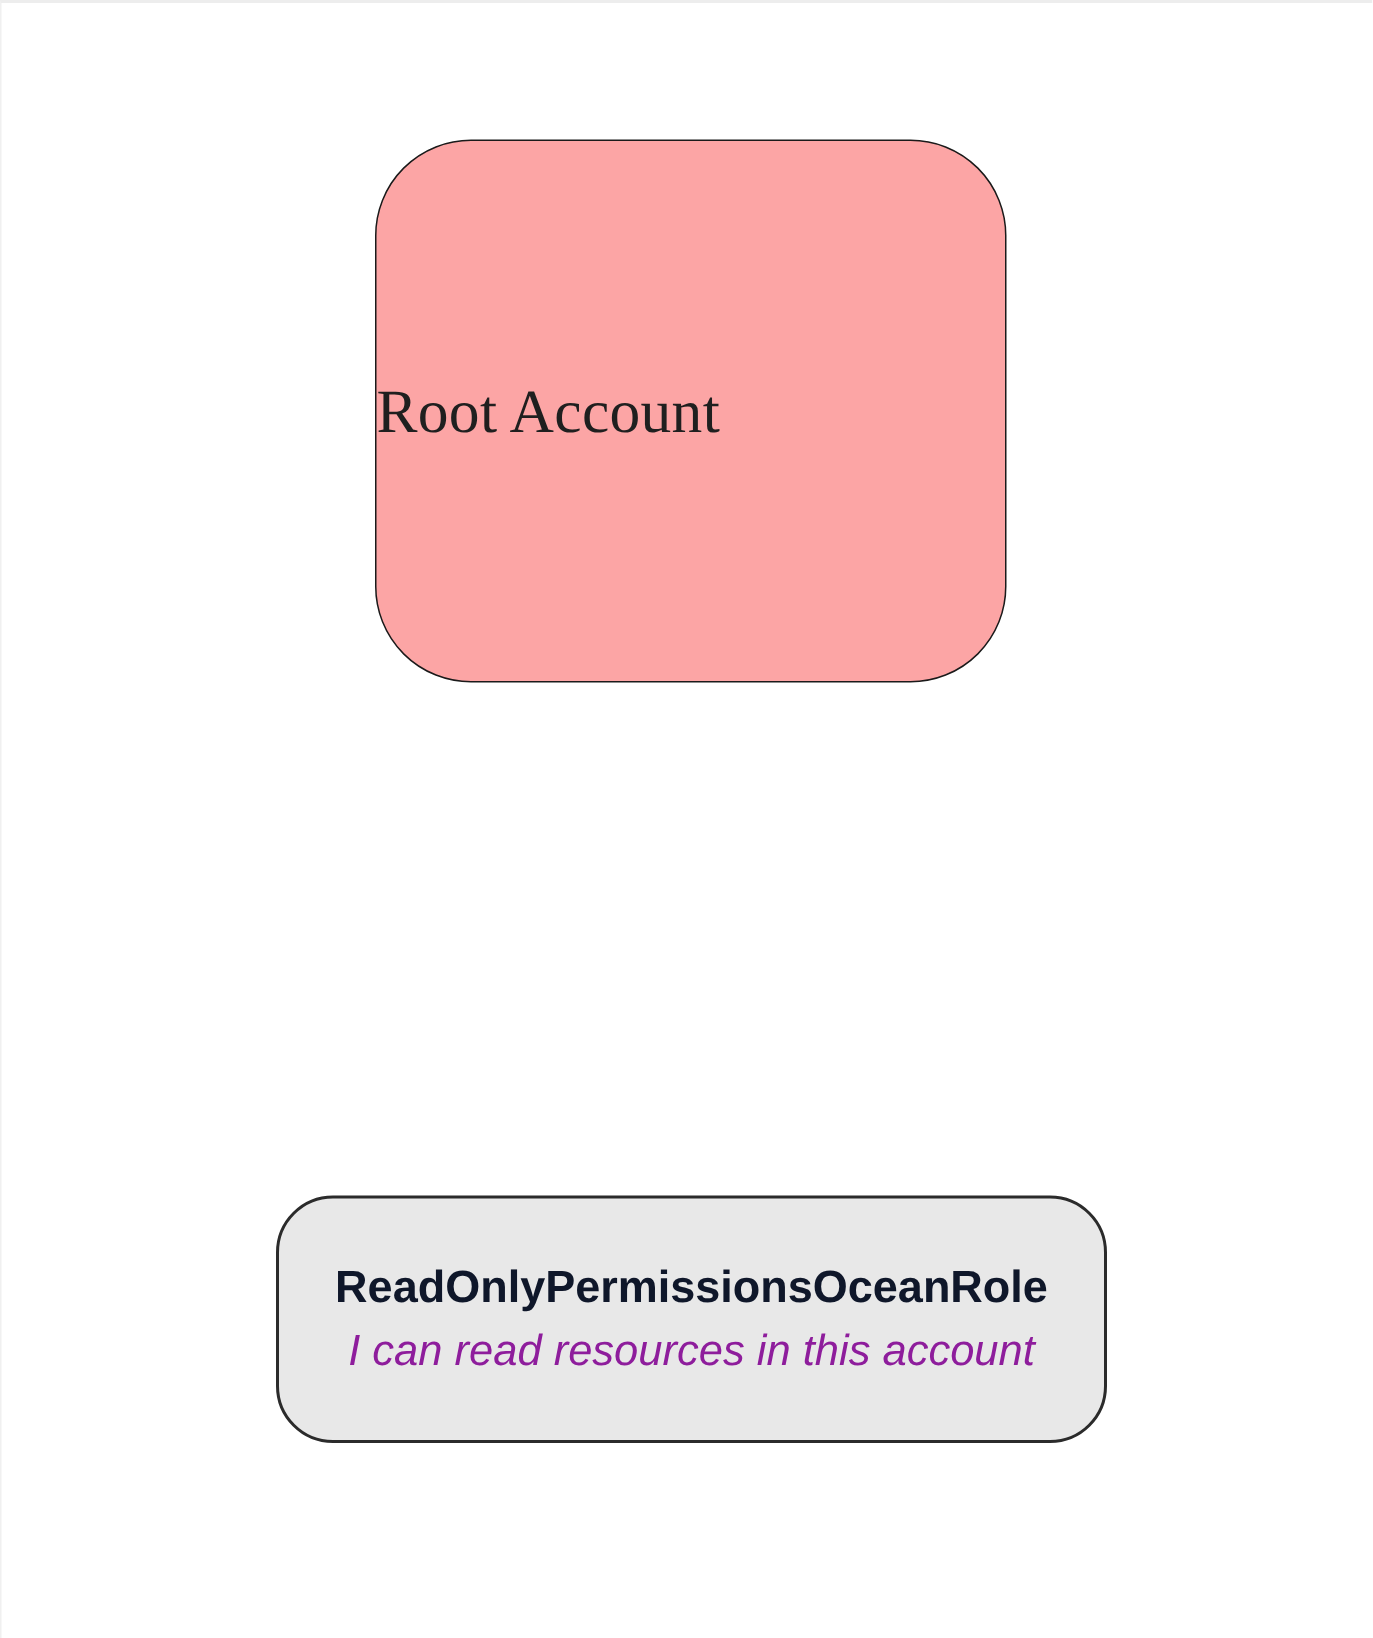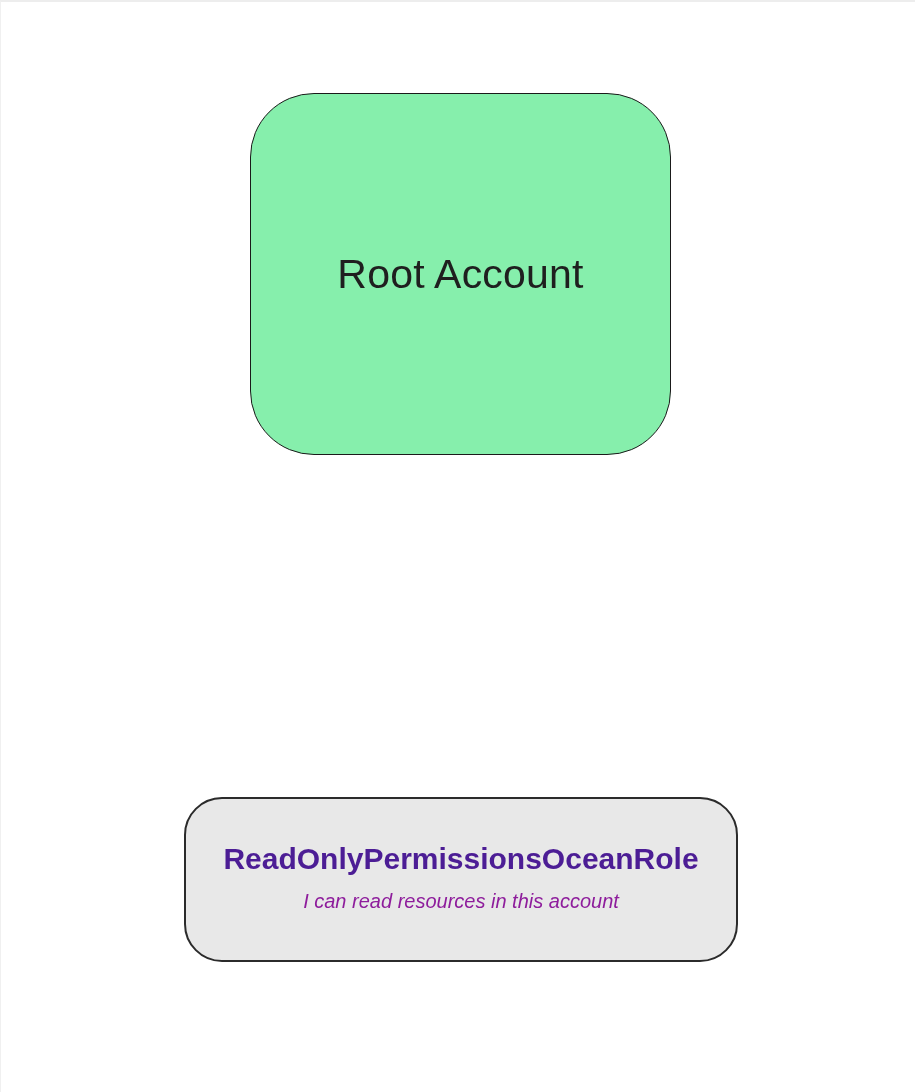--- a/index.html
+++ b/index.html
@@ -13,27 +13,27 @@
     width: 915px;
     height: 1092px;
     background: #ffffff;
     overflow: hidden;
     border-top: 2px solid #ededed;
     border-left: 1px solid #f0f0f0;
     box-sizing: border-box;
   }
   .node {
     position: absolute;
-    background: #86efac;
+    background: #fca5a5;
     border: 1.6px solid #1a1a1a;
     border-radius: 64px;
     display: flex;
     align-items: center;
-    justify-content: center;
     box-sizing: border-box;
+    font-family: Liberation Serif, serif;
   }
   .node-root {
     left: 249px;
     top: 91px;
     width: 421px;
     height: 362px;
     z-index: 1;
   }
   .node-integration {
     left: 250px;
@@ -65,26 +65,26 @@
     display: flex;
     flex-direction: column;
     align-items: center;
     justify-content: center;
     box-sizing: border-box;
   }
   .role-name {
     font-size: 30px;
     line-height: 42px;
     font-weight: bold;
-    color: #4c1d95;
+    color: #0f172a;
     text-align: center;
     white-space: nowrap;
   }
   .role-desc {
-    font-size: 20px;
+    font-size: 29px;
     line-height: 42px;
     font-style: italic;
     color: #8e1d9c;
     text-align: center;
     white-space: nowrap;
   }
 </style>
 </head>
 <body>
 

